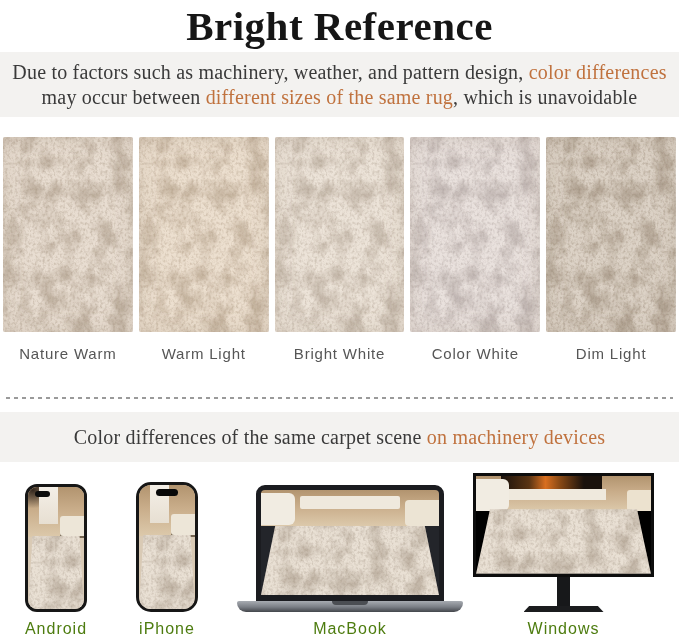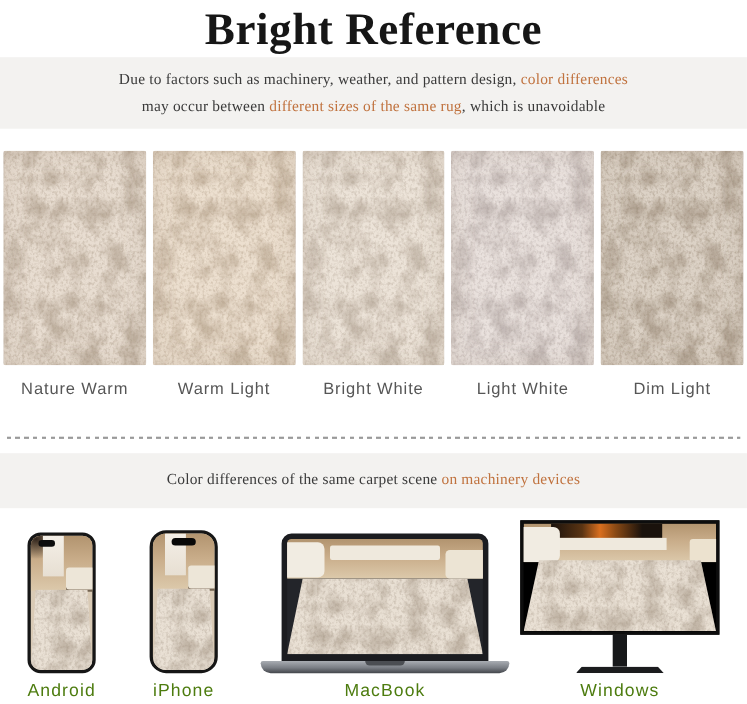--- a/index.html
+++ b/index.html
@@ -17,21 +17,21 @@
     font-size: 41px;
     line-height: 48px;
     font-weight: 700;
     letter-spacing: 0.5px;
     color: #161616;
   }
   .banner {
     background: var(--banner, #f3f2f0);
     text-align: center;
     color: #3a3a3a;
-    font-size: 14px;
+    font-size: 20px;
     letter-spacing: 0.2px;
   }
   .banner .hl { color: var(--accent, #c0723e); }
   .intro-banner {
     margin-top: 2px;
     height: 65px;
     display: flex;
     flex-direction: column;
     justify-content: center;
     line-height: 25px;
@@ -262,21 +262,21 @@
         <rect class="rpat rpat-fine" width="100%" height="100%" filter="url(#rug-fine)"></rect>
       </svg>
     <div class="swatch-vignette"></div>
   </div>
 </div>
 
 <div class="swatch-labels">
   <div>Nature Warm</div>
   <div>Warm Light</div>
   <div>Bright White</div>
-  <div>Light White</div>
+  <div>Color White</div>
   <div>Dim Light</div>
 </div>
 
 <div class="dashed-divider"></div>
 
 <div class="banner device-banner">
   <span>Color differences of the same carpet scene </span><span class="hl">on machinery devices</span>
 </div>
 
 <div class="devices">

